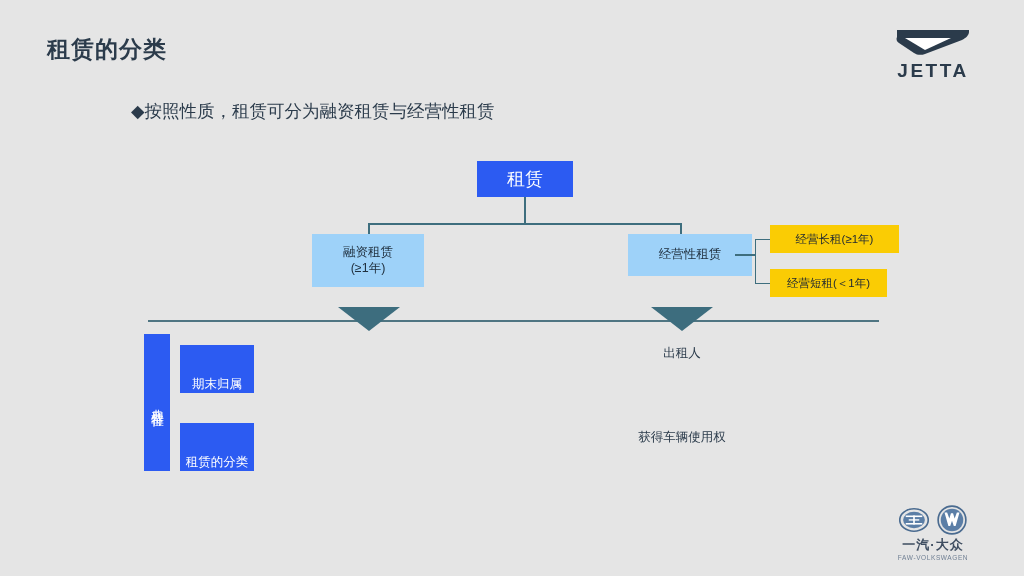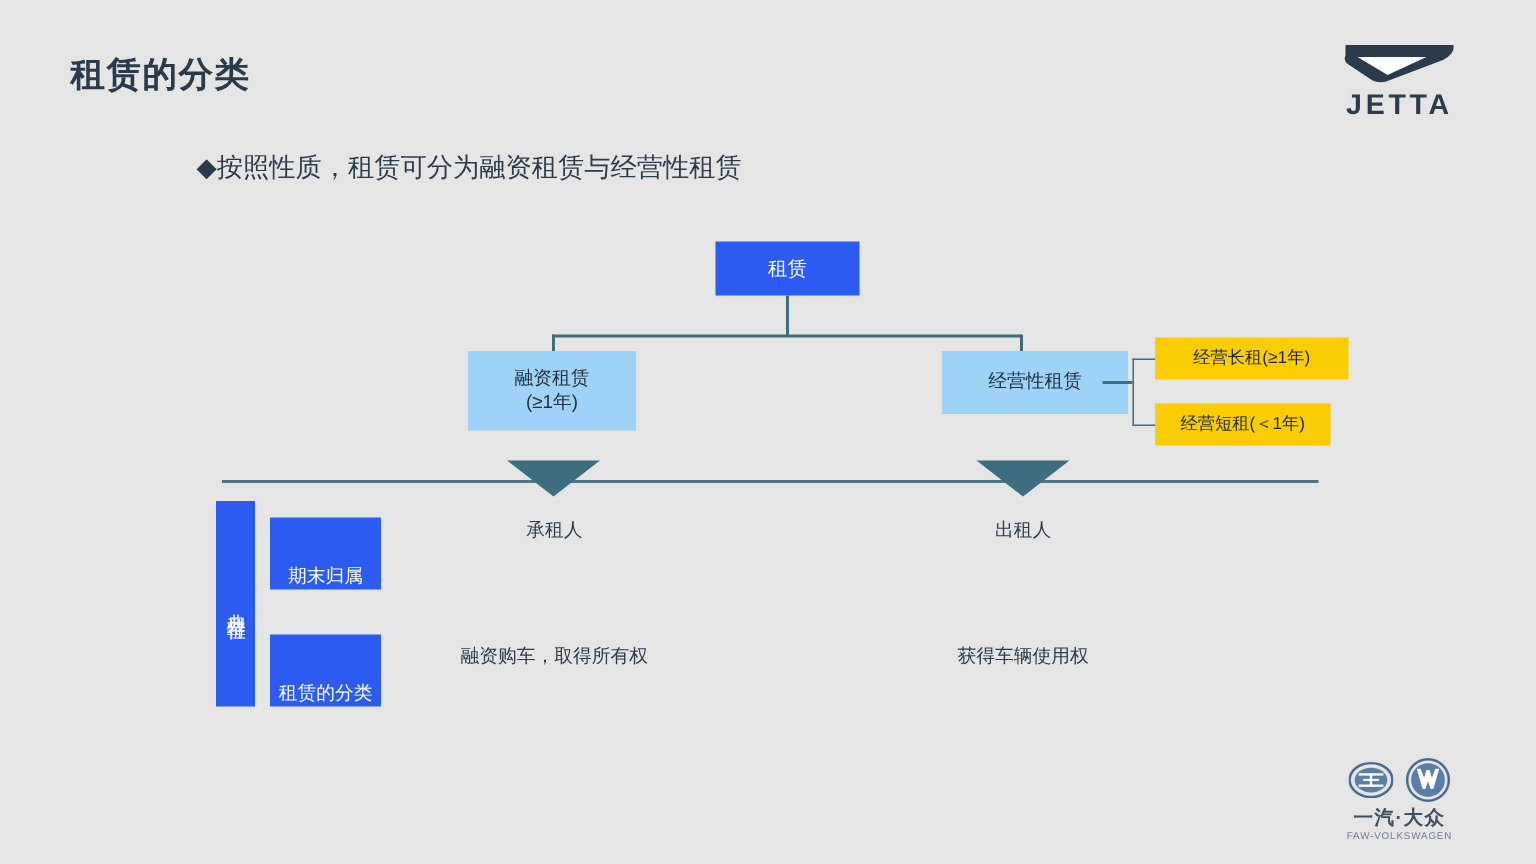--- a/index.html
+++ b/index.html
@@ -103,21 +103,21 @@
     align-items: center;
     justify-content: center;
     text-align: center;
     line-height: 1.25;
   }
   #node-root {
     left: 477px; top: 161px;
     width: 96px; height: 36px;
     background: #2c5bf2;
     color: #ffffff;
-    font-size: 13px;
+    font-size: 18px;
   }
   #node-finance {
     left: 312px; top: 234px;
     width: 112px; height: 53px;
     background: #9ed2f9;
     color: #20303f;
     font-size: 12.5px;
   }
   #node-operating {
     left: 628px; top: 234px;
@@ -328,23 +328,19 @@
     <span>典型特征</span>
   </div>
 
   <div class="row-label" id="label-ownership">
     <span>期末归属</span>
   </div>
   <div class="row-label" id="label-purpose">
     <span>租赁的分类</span>
   </div>
 
-  <div class="content-box" id="box-finance-detail">
-    <div class="top-text">承租人</div>
-    <div class="bottom-text">融资购车，取得所有权</div>
-  </div>
 
   <div class="content-box" id="box-operating-detail">
     <div class="top-text">出租人</div>
     <div class="bottom-text">获得车辆使用权</div>
   </div>
 
 </div>
 
 </body></html>

